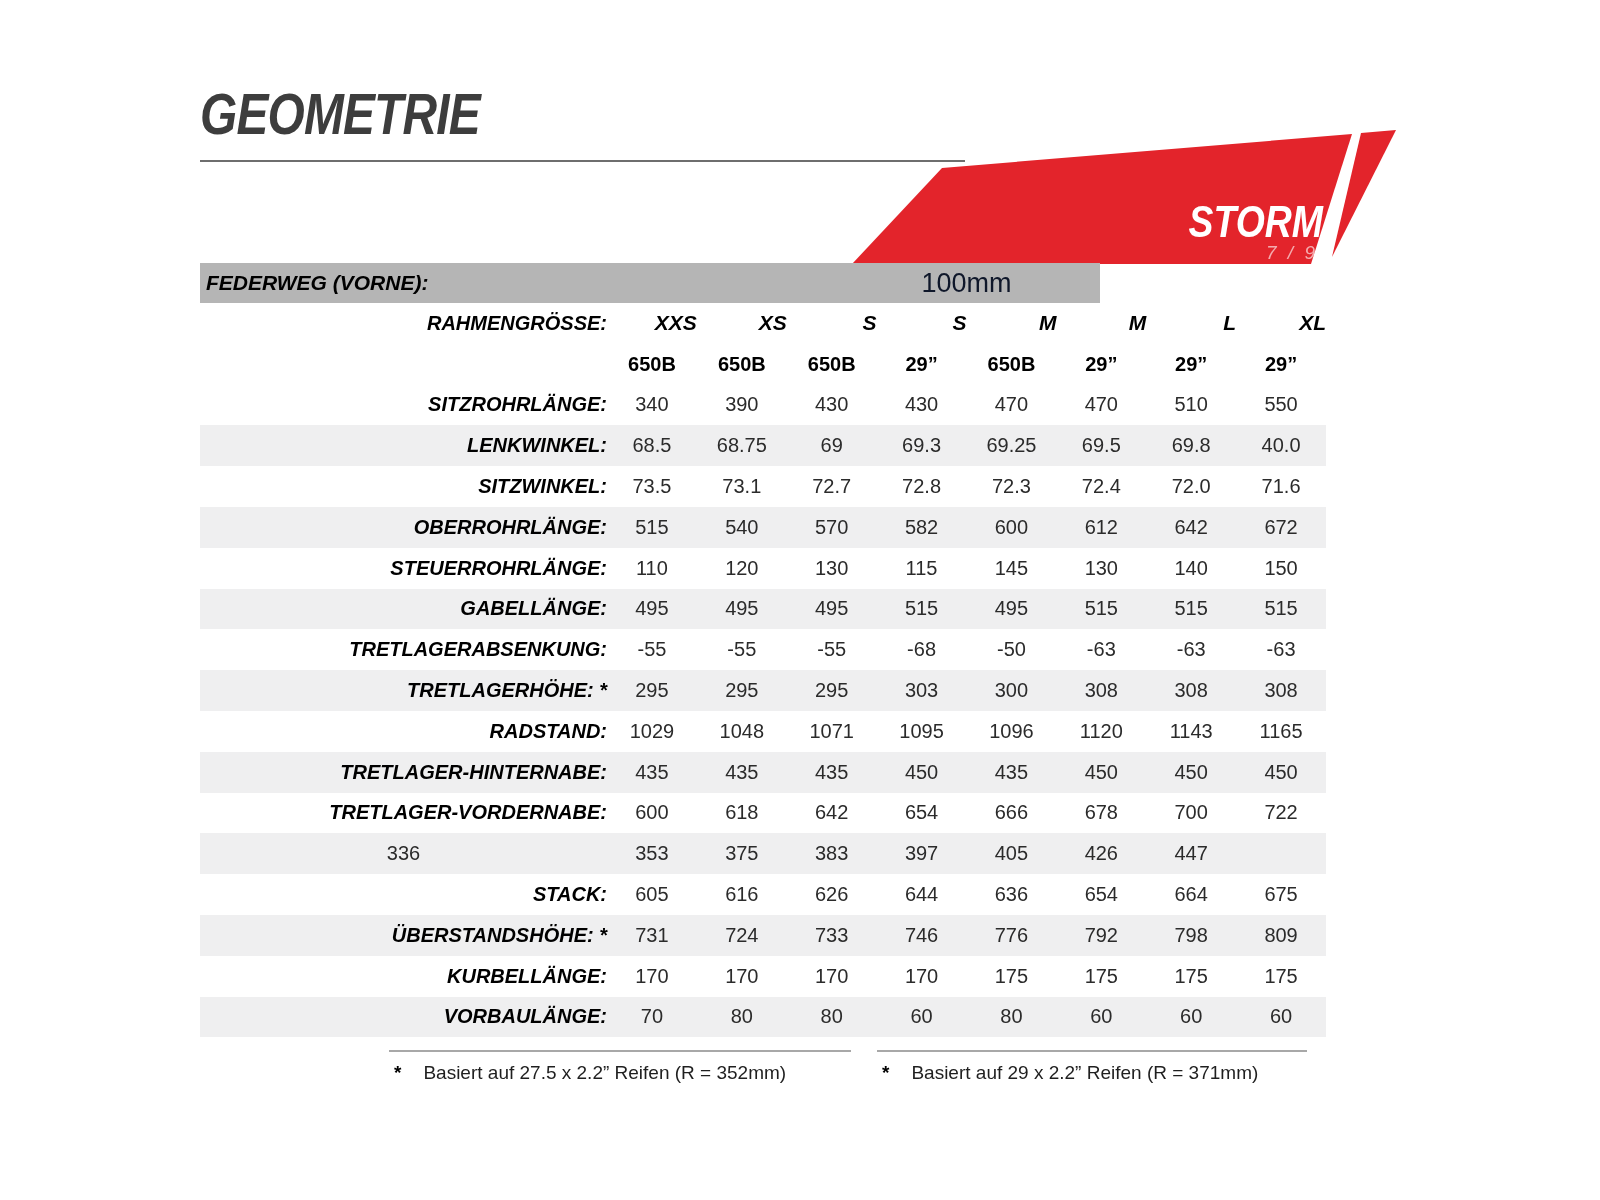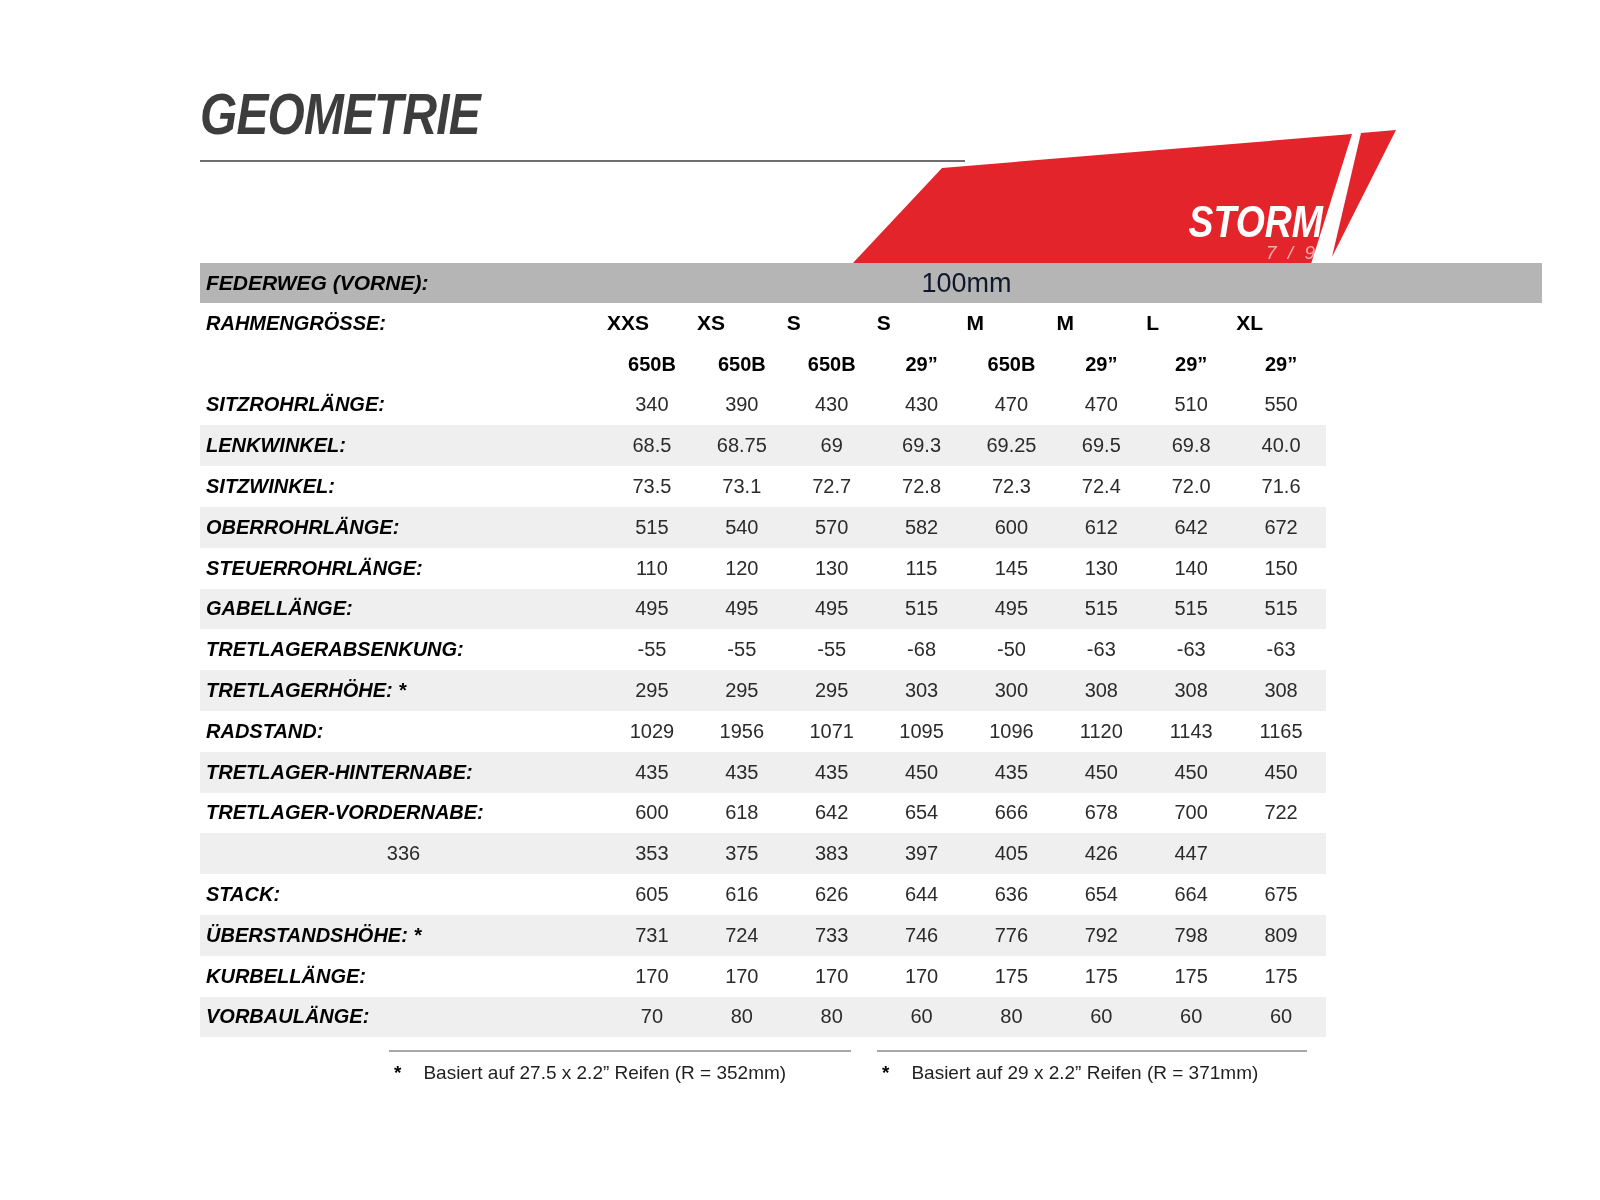--- a/index.html
+++ b/index.html
@@ -30,21 +30,21 @@
     font-size:44px;font-weight:bold;font-style:italic;color:#ffffff;line-height:1;
     transform:scaleX(0.85);transform-origin:100% 50%;white-space:nowrap;
   }
   .page-indicator{
     position:absolute;left:1018px;top:242px;width:300px;text-align:right;
     font-size:19px;font-style:italic;color:rgba(255,255,255,0.62);
     letter-spacing:3px;white-space:nowrap;
   }
 
   .suspension-bar{
-    position:absolute;left:200px;top:263px;width:1342px;height:40px;
+    position:absolute;left:200px;top:263px;width:900px;height:40px;
     background:var(--bar-gray);
   }
   .suspension-bar .s-label{
     position:absolute;left:6px;top:0;height:40px;display:flex;align-items:center;
     font-size:21px;font-weight:bold;font-style:italic;white-space:nowrap;
   }
   .suspension-bar .s-value{
     position:absolute;left:407px;width:719px;top:0;height:40px;
     display:flex;align-items:center;justify-content:center;
     font-size:27px;color:#0f172a;
@@ -54,24 +54,24 @@
     position:absolute;left:200px;top:303px;width:1126px;
   }
   .t-row{
     display:grid;grid-template-columns:407px repeat(8,1fr);
     height:40.8px;align-items:center;
   }
   .t-row.shaded{background:var(--stripe);}
   .cell{white-space:nowrap;}
   .label-cell{
     padding-left:6px;font-size:20px;font-weight:bold;font-style:italic;color:#000;
-    text-align:left;overflow:visible;
+    text-align:right;overflow:visible;
   }
   .value-cell{font-size:20px;color:#2b2b2b;text-align:center;}
-  .size-cell{font-size:21px;font-weight:bold;color:#000;text-align:left;}
+  .size-cell{font-size:21px;font-weight:bold;color:#000;text-align:right;font-style:italic;}
   .wheel-cell{font-size:20px;font-weight:bold;color:#000;text-align:center;}
 
   .footnote{
     position:absolute;top:1050px;border-top:2px solid #a8a8a8;padding-top:10px;
     display:flex;align-items:flex-start;font-size:19px;color:#1f1f1f;
   }
   .footnote .marker{font-weight:bold;color:#000;margin-left:5px;}
   .footnote .note-text{margin-left:22px;white-space:nowrap;}
   .footnote-1{left:389px;width:462px;}
   .footnote-2{left:877px;width:430px;}
@@ -203,21 +203,21 @@
         <div class="cell value-cell">295</div>
         <div class="cell value-cell">303</div>
         <div class="cell value-cell">300</div>
         <div class="cell value-cell">308</div>
         <div class="cell value-cell">308</div>
         <div class="cell value-cell">308</div>
       </div>
       <div class="t-row">
         <div class="cell label-cell">RADSTAND:</div>
         <div class="cell value-cell">1029</div>
-        <div class="cell value-cell">1956</div>
+        <div class="cell value-cell">1048</div>
         <div class="cell value-cell">1071</div>
         <div class="cell value-cell">1095</div>
         <div class="cell value-cell">1096</div>
         <div class="cell value-cell">1120</div>
         <div class="cell value-cell">1143</div>
         <div class="cell value-cell">1165</div>
       </div>
       <div class="t-row shaded">
         <div class="cell label-cell">TRETLAGER-HINTERNABE:</div>
         <div class="cell value-cell">435</div>

